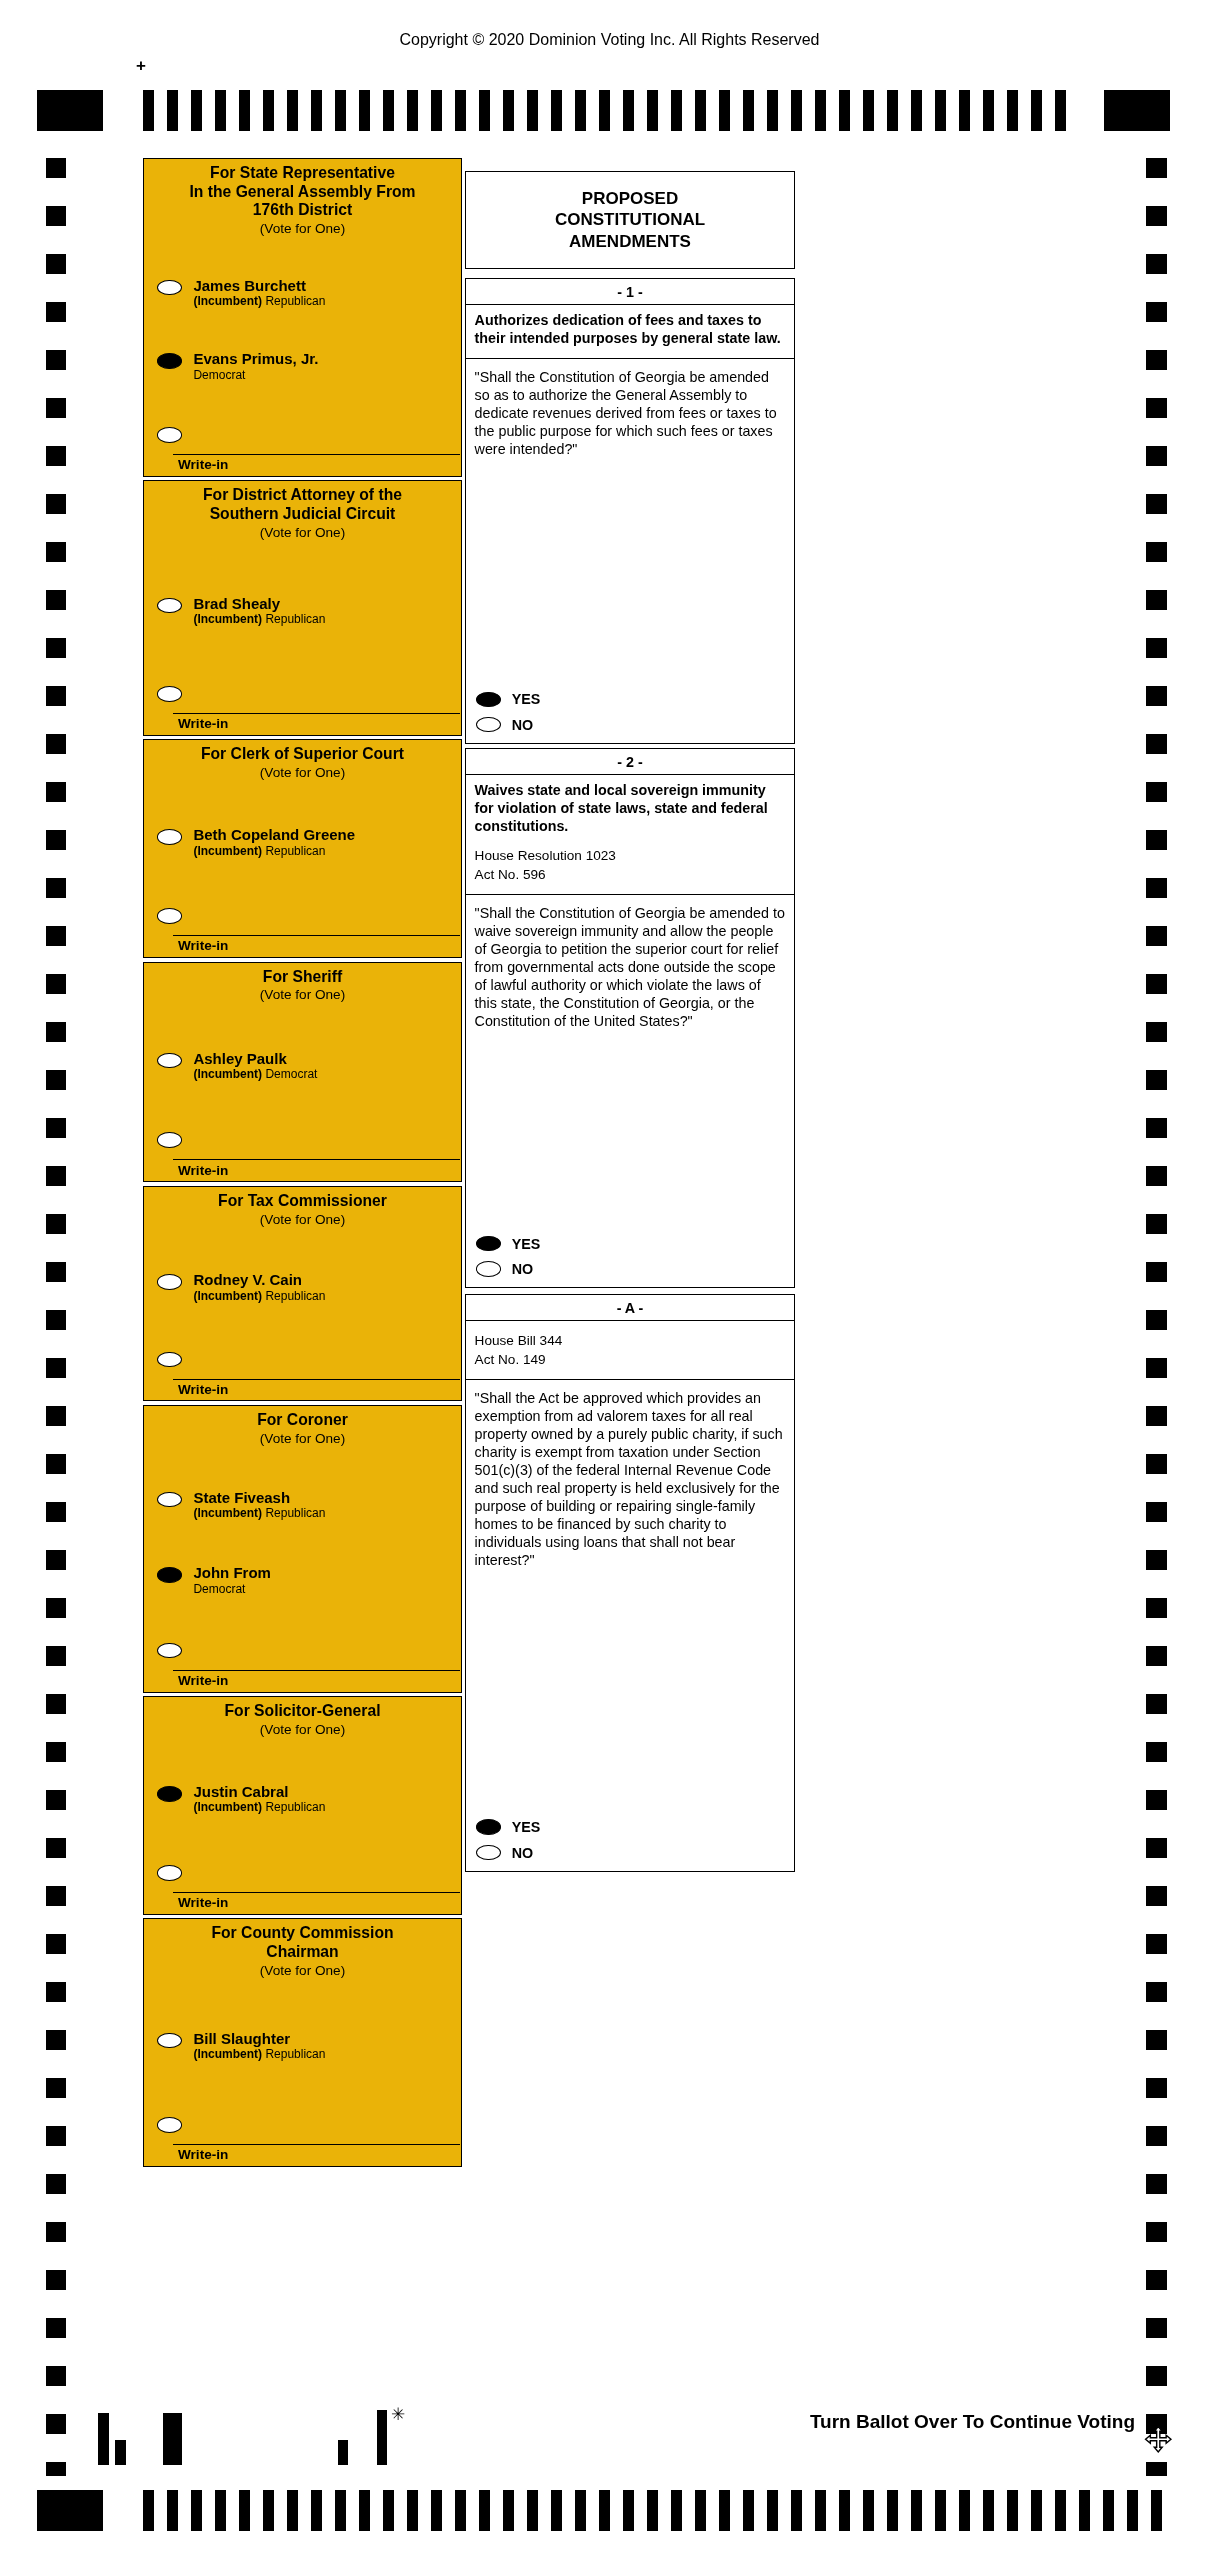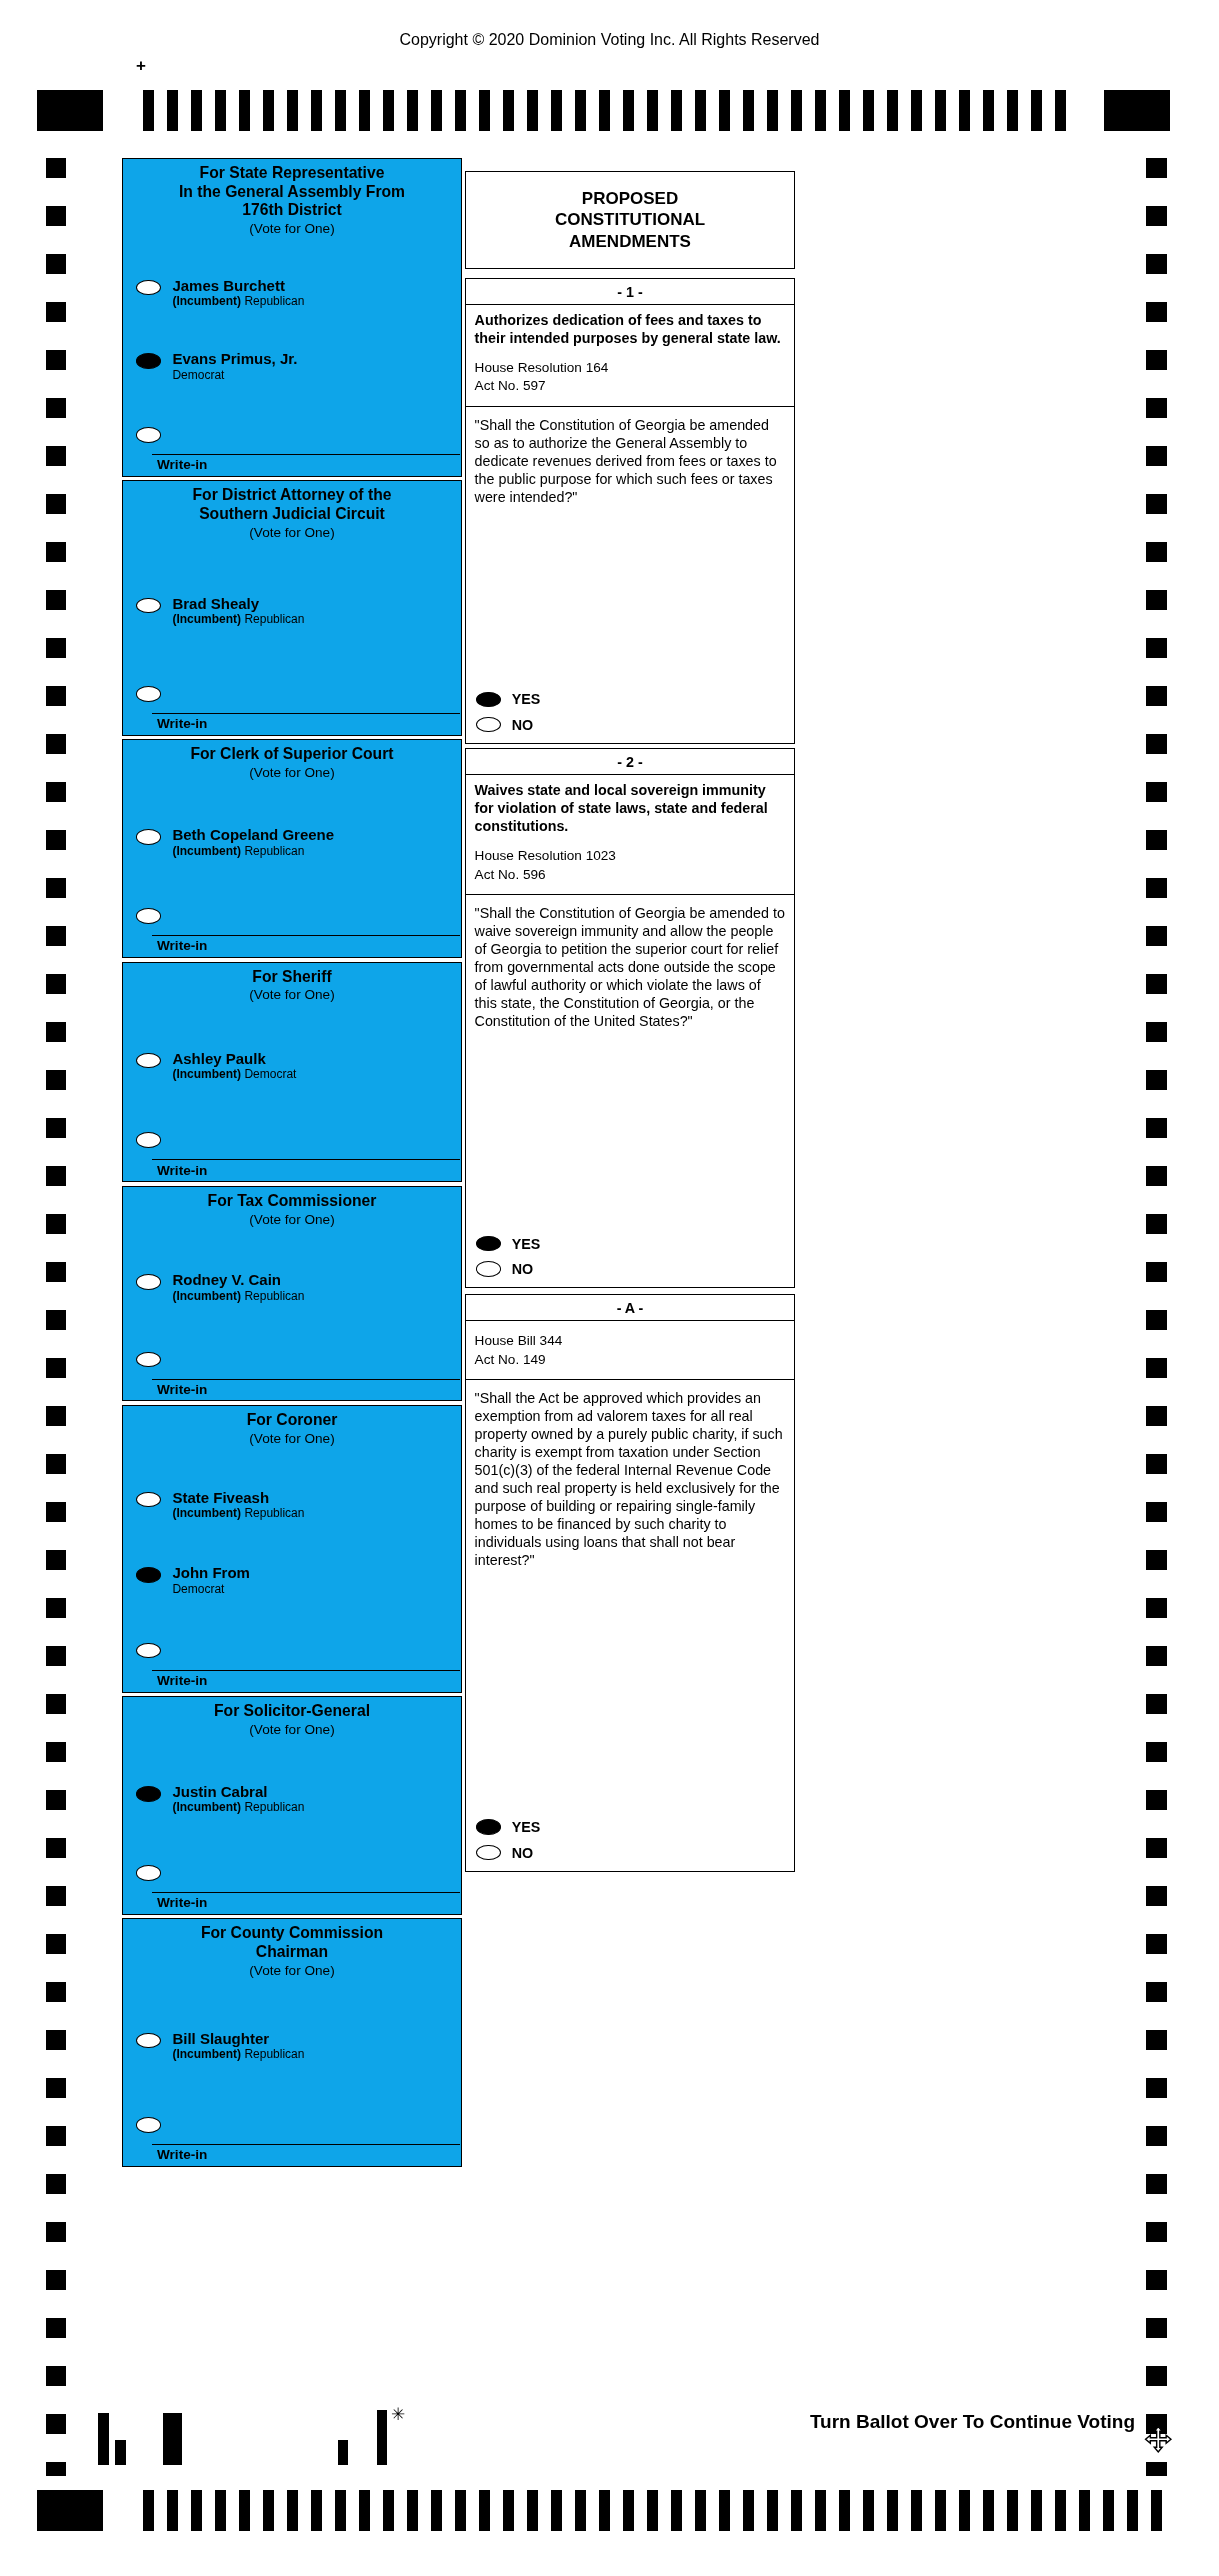--- a/index.html
+++ b/index.html
@@ -13,21 +13,21 @@
   
   .tblock{position:absolute;background:#000;}
   .tbars{position:absolute;background:repeating-linear-gradient(90deg,#000 0 11.4px,transparent 11.4px 24px);}
   .vmarks{position:absolute;background:repeating-linear-gradient(180deg,#000 0 20px,transparent 20px 48px);}
 
   
   .left-column{position:absolute;left:122px;top:158px;width:340px;}
   .right-column{position:absolute;left:465px;top:171px;width:330px;}
 
   
-  .contest{border:1.4px solid #000;margin-bottom:3.6px;display:flex;flex-direction:column;padding-bottom:3.6px;background:#0ea5e9;}
+  .contest{border:1.4px solid #000;margin-bottom:3.6px;display:flex;flex-direction:column;padding-bottom:3.6px;background:#eab308;margin-left:21px;}
   .c-title{font-weight:bold;font-size:15.7px;line-height:1.18;text-align:center;padding-top:5px;white-space:pre-line;}
   .c-votefor{font-size:13.6px;text-align:center;margin-top:1.4px;}
   .cand-row{display:flex;align-items:flex-start;padding-left:13px;margin-top:auto;}
   .oval{display:inline-block;width:23px;height:13.6px;border:1.4px solid #000;border-radius:50%;background:#fff;flex:none;}
   .oval.filled{background:#000;}
   .cand-row .oval{margin-top:2.9px;}
   .cand-text{margin-left:11.4px;}
   .cand-name{display:block;font-weight:bold;font-size:15px;line-height:1.15;}
   .cand-detail{display:block;font-size:12px;line-height:1.3;}
   .writein{margin-top:11.4px;}
@@ -249,24 +249,20 @@
 
   <section class="m-header" style="min-height:96px">
     <div class="m-header-text">PROPOSED
 CONSTITUTIONAL
 AMENDMENTS</div>
   </section>
 
   <section class="measure mb6" style="min-height:454px">
     <div class="m-number">- 1 -</div>
     <div class="m-summary">Authorizes dedication of fees and taxes to their intended purposes by general state law.</div>
-    <div class="m-ref">
-      <div>House Resolution 164</div>
-      <div>Act No. 597</div>
-    </div>
     <div class="m-sep"></div>
     <div class="m-question">"Shall the Constitution of Georgia be amended so as to authorize the General Assembly to dedicate revenues derived from fees or taxes to the public purpose for which such fees or taxes were intended?"</div>
     <div class="spacer"></div>
     <div class="choice-row">
       <span class="oval filled"></span>
       <span class="choice-label">YES</span>
     </div>
     <div class="choice-row no">
       <span class="oval"></span>
       <span class="choice-label">NO</span>

